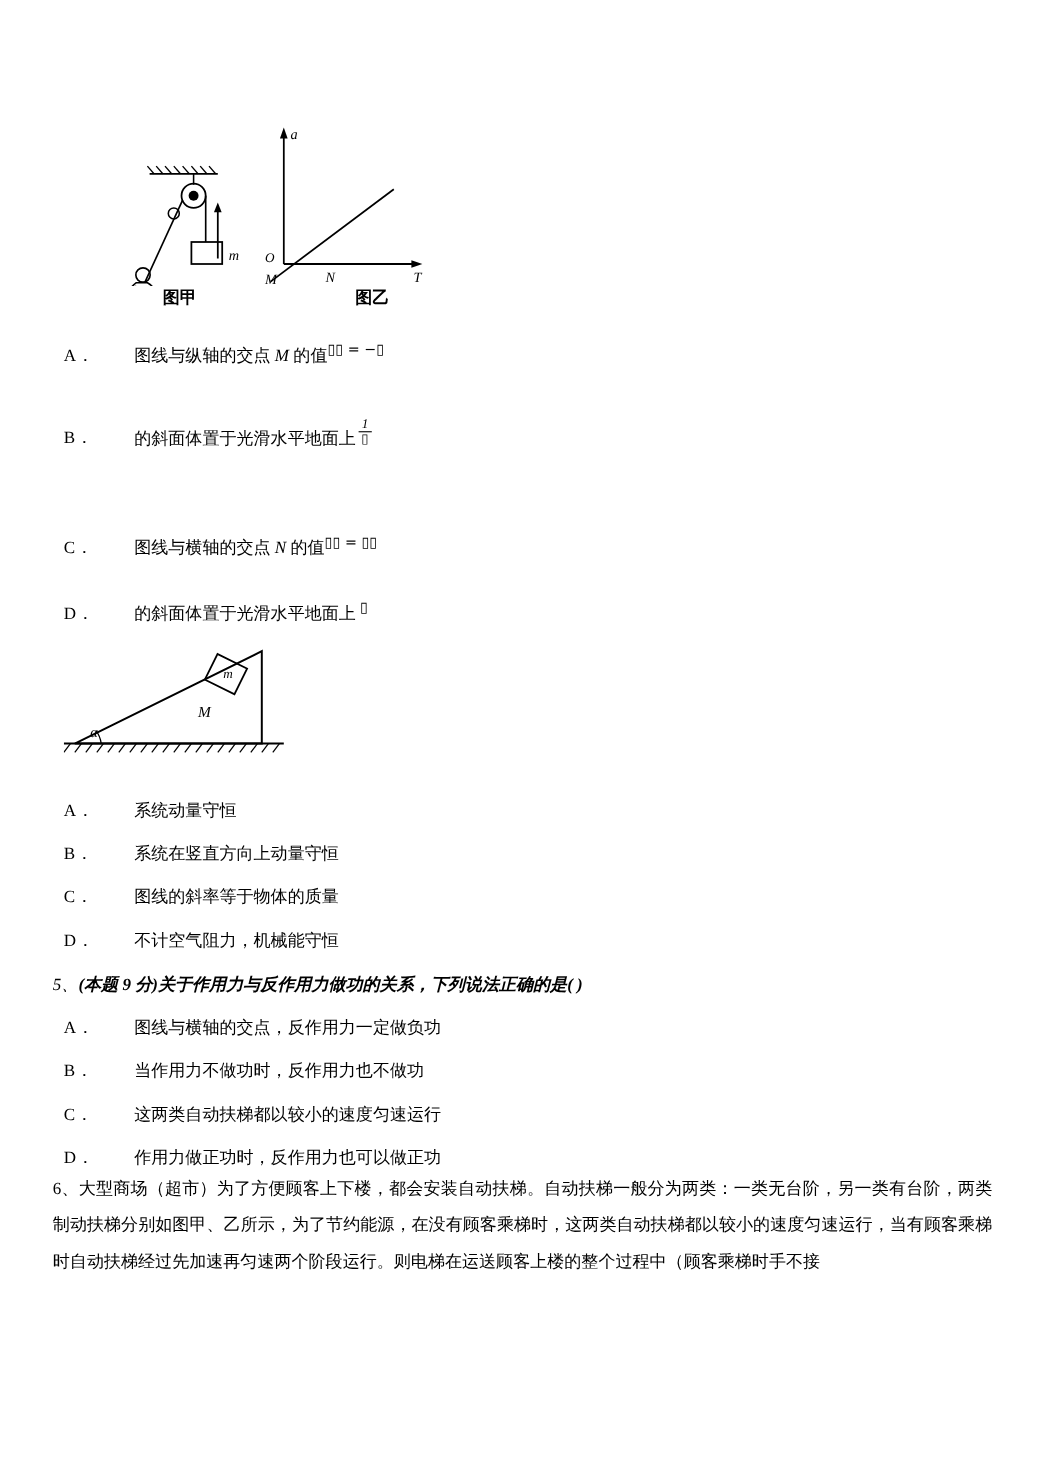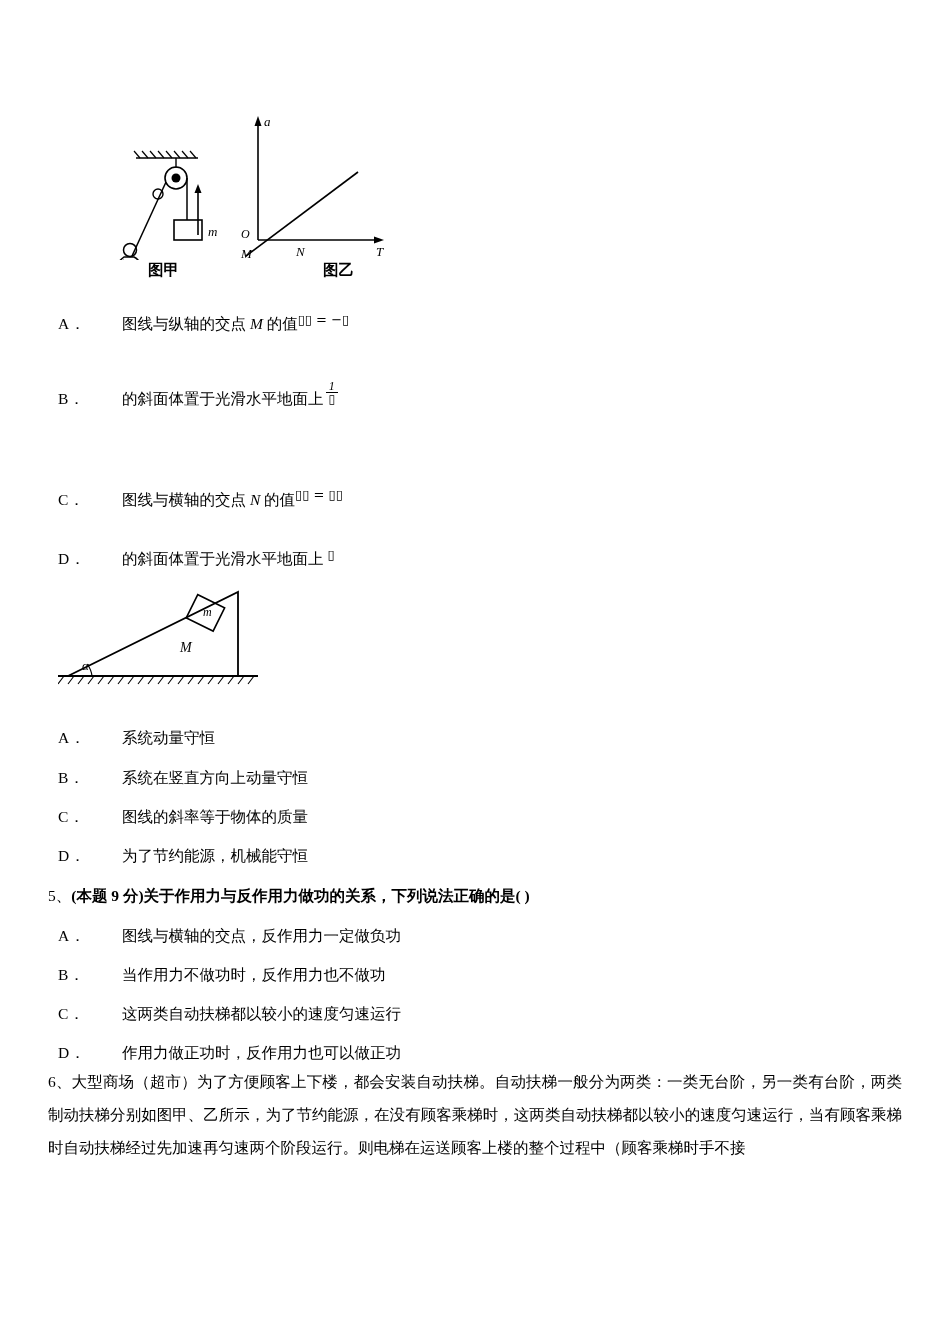--- a/index.html
+++ b/index.html
@@ -86,21 +86,21 @@
   .frac .den {
     display: block;
     padding: 0 3px;
   }
   .qpara {
     font-size: 15.5px;
     line-height: 1.95;
     margin-top: 18px;
     text-align: justify;
   }
-  .qpara.tight { margin-top: 14px; }
+  .qpara.tight { margin-top: 14px; font-style: italic; }
   .ital { font-style: italic; font-family: "Liberation Serif", serif; }
   .q6 {
     font-size: 15.5px;
     line-height: 2.15;
     text-align: justify;
   }
   .incline-wrap {
     margin: 14px 0 10px 10px;
     height: 120px;
     position: relative;
@@ -260,21 +260,21 @@
   <div class="opt-row">
     <span class="opt-letter">B．</span>
     <span class="opt-text">系统在竖直方向上动量守恒</span>
   </div>
   <div class="opt-row">
     <span class="opt-letter">C．</span>
     <span class="opt-text">图线的斜率等于物体的质量</span>
   </div>
   <div class="opt-row">
     <span class="opt-letter">D．</span>
-    <span class="opt-text">为了节约能源，机械能守恒</span>
+    <span class="opt-text">不计空气阻力，机械能守恒</span>
   </div>
 
   <div class="qpara tight">
     <span>5、</span><span class="bold">(本题 9 分)关于作用力与反作用力做功的关系，下列说法正确的是(   )</span>
   </div>
 
   <div class="opt-row" style="margin-top:12px;">
     <span class="opt-letter">A．</span>
     <span class="opt-text">图线与横轴的交点，反作用力一定做负功</span>
   </div>

